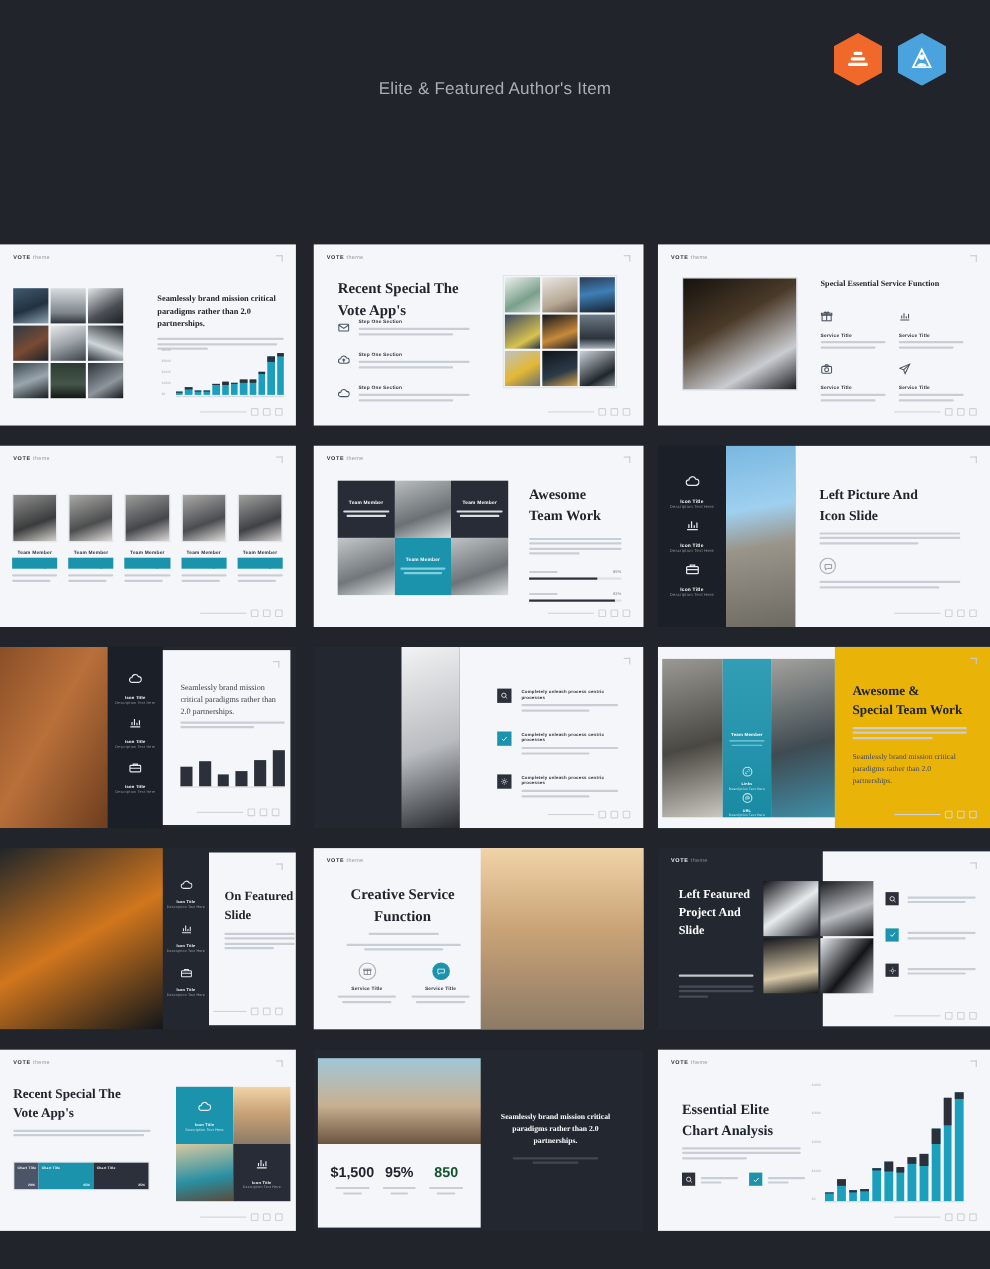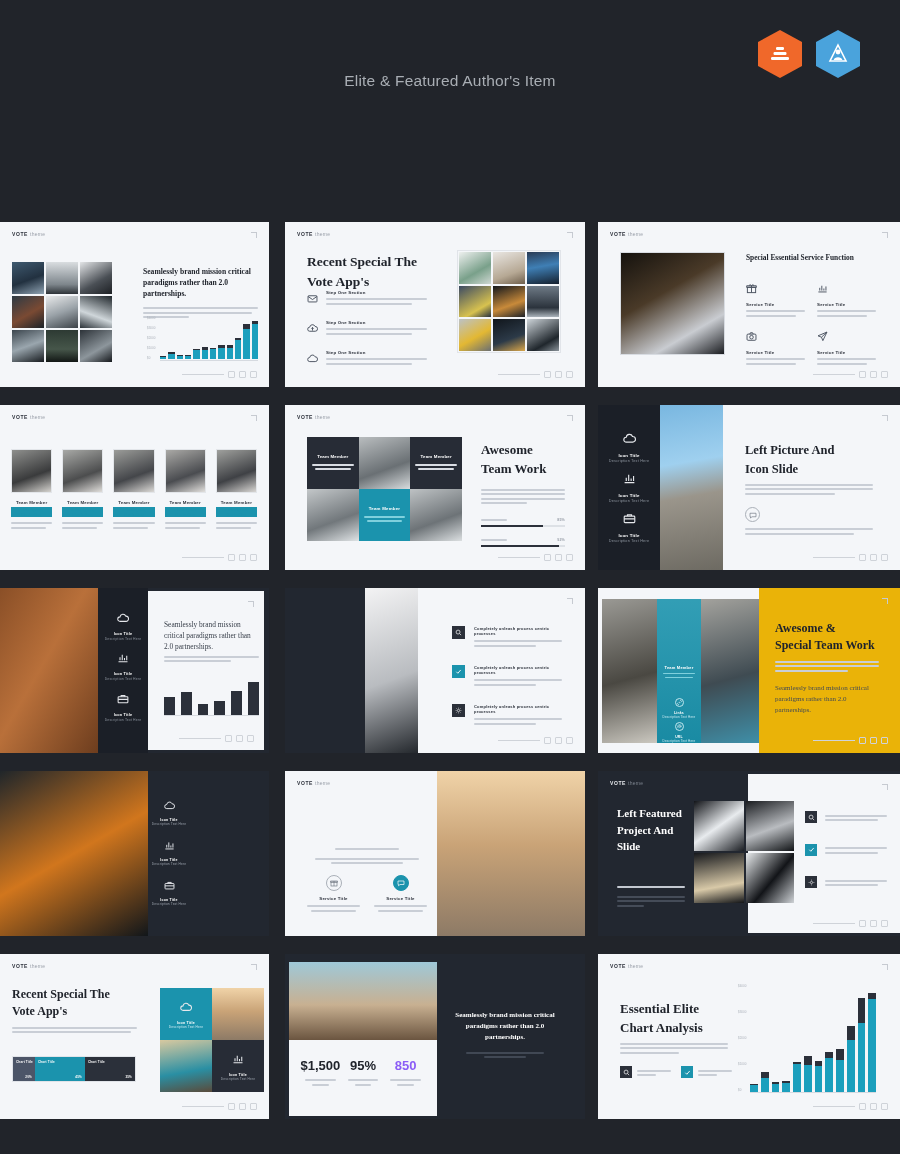--- a/index.html
+++ b/index.html
@@ -138,21 +138,21 @@
   .ph-face5 { background:linear-gradient(160deg,#9fa09d,#3f4145 60%,#d9d7d4); }
   .ph-tm1   { background:linear-gradient(160deg,#b9bdbf,#6a7074 60%,#d8dcde); }
   .ph-tm2   { background:linear-gradient(160deg,#c3c7c9,#71777b 60%,#dfe3e5); }
   .ph-tm3   { background:linear-gradient(160deg,#bec2c4,#6d7377 60%,#dbdfe1); }
   .ph-guy1  { background:linear-gradient(165deg,#9a9994,#4a4842 55%,#cbc8c0); }
   .ph-guy2  { background:linear-gradient(165deg,#a3a29d,#3f4b52 55%,#3f8fa8); }
 
   .teal{ background:#1b93ad; }
   .navy{ background:#272c36; }
 
-  .acc{ color:#8b5cf6; }
+  .acc{ color:#14532d; }
 
   
   .colchart{ position:absolute; display:flex; align-items:flex-end; }
   .colchart .bar{ position:relative; background:#1b9fbd; }
   .colchart .bar .cap{ position:absolute; left:0; right:0; top:0; background:#2b303a; }
 
   .axis-lbl{ position:absolute; font-size:3px; color:#aeb4bc; }
 
   .sq-icon{
     width:13px;height:13px;background:#2b303a;
@@ -792,28 +792,45 @@
         </div>
         <div style="position:absolute;left:0;top:106px;width:100%;text-align:center;">
           <div class="ico light" style="display:inline-block"><svg width="11" height="11" viewBox="0 0 16 16">
                 <rect x="1.5" y="5" width="13" height="8" rx="1"></rect>
                 <path d="M5.5 5V3.5h5V5M1.5 8.5h13"></path>
               </svg></div>
           <div class="mini light" style="margin-top:3px;font-size:3.5px">Icon Title</div>
           <div class="mini" style="color:#9aa1ab;font-weight:normal;font-size:3.2px">Description Text Here</div>
         </div>
       </div>
+      <div style="position:absolute;left:190px;top:4px;right:0;bottom:4px;background:#f4f6f9;">
+        <div class="s-corner" style="top:10px;right:12px"></div>
+        <div class="h-ser" style="position:absolute;left:14px;top:32px;width:68px;font-size:11.5px;line-height:1.45;">On Featured Slide</div>
+        <div style="position:absolute;left:14px;top:70px;width:64px;">
+          <div class="tline w100"></div>
+            <div class="tline w100"></div>
+            <div class="tline w100"></div>
+            <div class="tline w70"></div>
+        </div>
+        <div class="s-foot">
+          <div class="fline" style="width:30px"></div>
+          <div class="fdot"></div>
+          <div class="fdot"></div>
+          <div class="fdot"></div>
+        </div>
+      </div>
     </div>
   </div>
 
   <div class="cell c2">
     <div class="slide">
       <div class="s-logo"><span>VOTE</span> <span class="sub">theme</span></div>
       <div class="ph ph-fence" style="position:absolute;right:0;top:0;width:148px;height:100%;"></div>
 
+      <div class="h-ser" style="position:absolute;left:22px;top:32px;width:118px;font-size:13.5px;line-height:1.45;text-align:center;">Creative Service Function</div>
       <div style="position:absolute;left:36px;top:74px;width:92px;">
         <div class="tline w70" style="margin:2.5px auto"></div>
       </div>
       <div style="position:absolute;left:30px;top:84px;width:104px;">
         <div class="tline w100"></div>
           <div class="tline w70" style="margin:2.5px auto"></div>
       </div>
 
       <div style="position:absolute;left:22px;top:104px;width:120px;display:grid;grid-template-columns:1fr 1fr;gap:14px;text-align:center;">
         <div>

